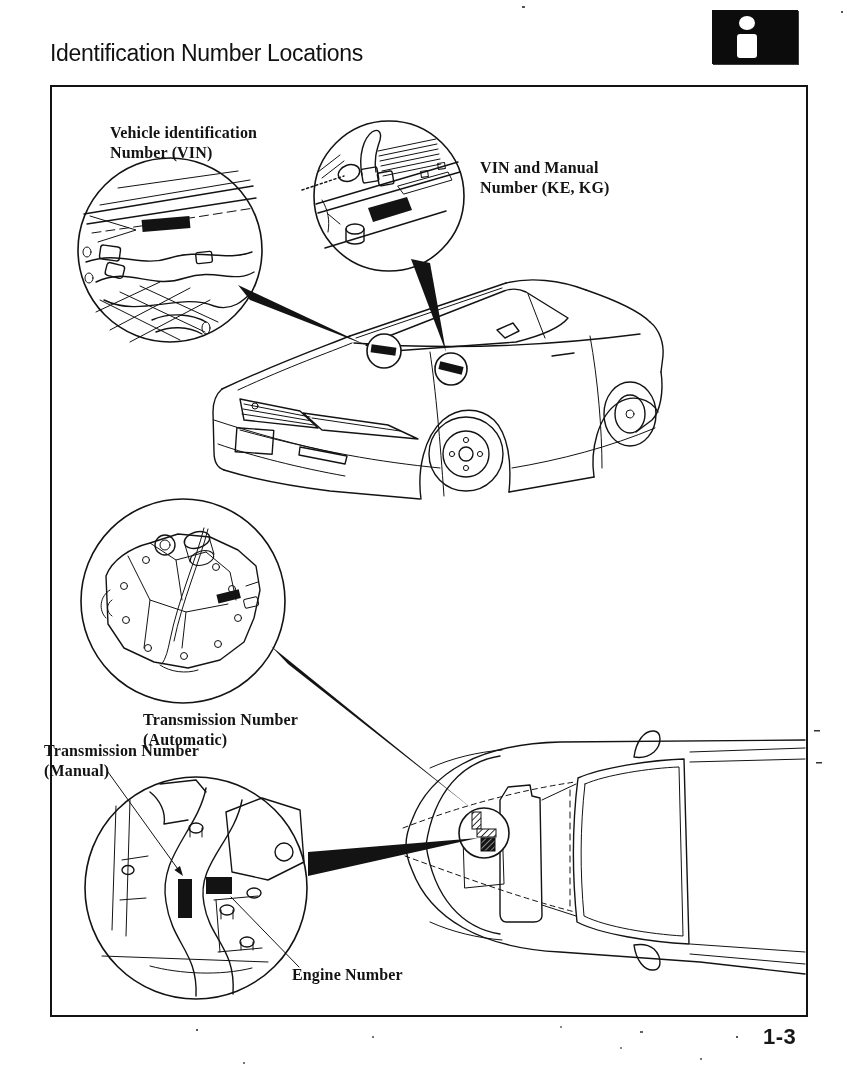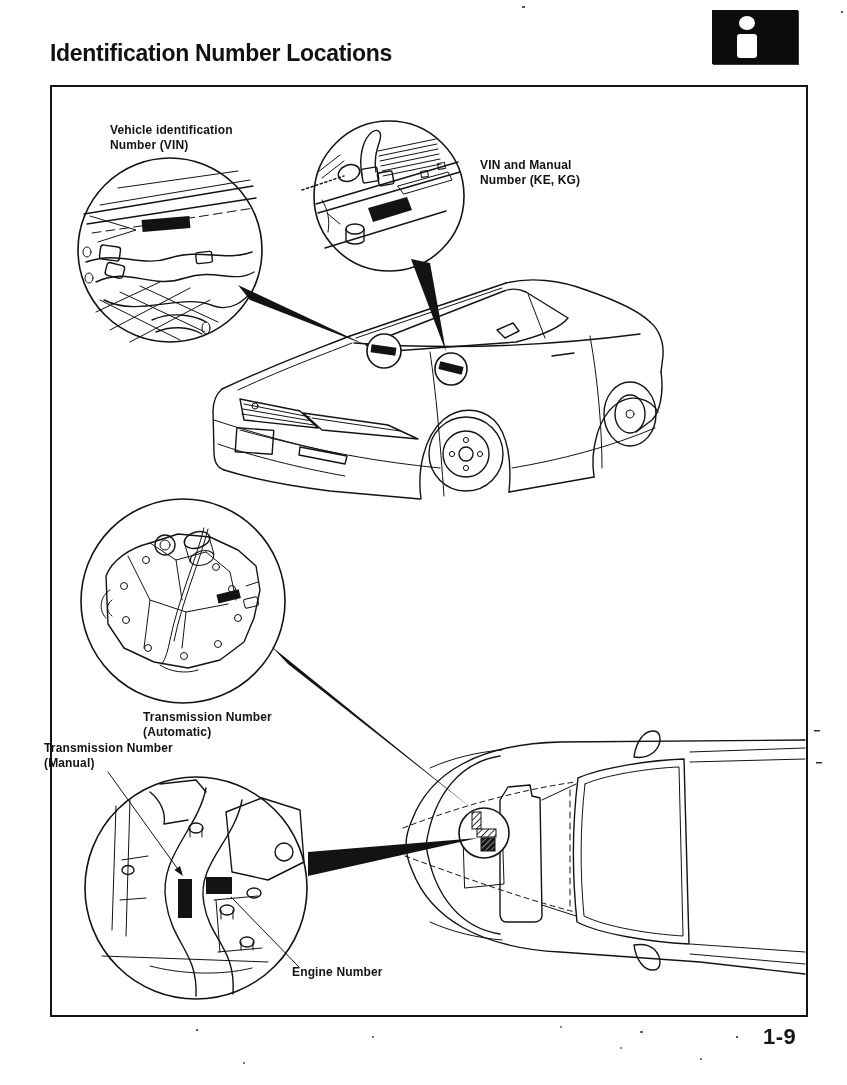--- a/index.html
+++ b/index.html
@@ -3,36 +3,36 @@
 <meta charset="utf-8">
 <style>
   html,body{margin:0;padding:0;}
   body{
     width:847px;height:1085px;position:relative;overflow:hidden;
     background:#ffffff;color:#131313;
     font-family:"Liberation Sans","DejaVu Sans",sans-serif;
   }
   .page-title{
     position:absolute;left:50px;top:40px;margin:0;
-    font-size:23px;font-weight:bold;letter-spacing:-0.3px;color:#111;
+    font-size:23px;font-weight:normal;letter-spacing:-0.3px;color:#111;
   }
   .info-box{
     position:absolute;left:712px;top:10px;width:86px;height:54px;
     background:#0c0c0c;box-shadow:1px 1px 0 #3a3a3a;
   }
   .info-dot{position:absolute;left:27px;top:6px;width:16px;height:14px;background:#fff;border-radius:50%;}
   .info-stem{position:absolute;left:25px;top:24px;width:20px;height:24px;background:#fff;border-radius:3px;}
   .figure-box{
     position:absolute;left:50px;top:85px;width:754px;height:928px;
     border:2.5px solid #131313;background:#fff;
   }
   .art{position:absolute;left:0;top:0;}
   .label{
-    position:absolute;font-weight:bold;font-size:12px;line-height:1.28;
-    letter-spacing:0.15px;white-space:pre-line;color:#131313;
+    position:absolute;font-weight:bold;font-size:16px;line-height:1.28;
+    letter-spacing:0.15px;white-space:pre-line;color:#131313;font-family:Liberation Serif, serif;
   }
   .lbl-vin{left:110px;top:123px;}
   .lbl-vin-engine{left:480px;top:158px;}
   .lbl-trans-auto{left:143px;top:710px;}
   .lbl-trans-manual{left:44px;top:741px;}
   .lbl-engine{left:292px;top:965px;}
   .page-number{
     position:absolute;left:763px;top:1024px;
     font-size:22px;font-weight:bold;letter-spacing:0.5px;color:#161616;
   }
@@ -263,13 +263,13 @@
 <div class="label lbl-vin">Vehicle identification
 Number (VIN)</div>
 <div class="label lbl-vin-engine">VIN and Manual
 Number (KE, KG)</div>
 <div class="label lbl-trans-auto">Transmission Number
 (Automatic)</div>
 <div class="label lbl-trans-manual">Transmission Number
 (Manual)</div>
 <div class="label lbl-engine">Engine Number</div>
 
-<div class="page-number">1-9</div>
+<div class="page-number">1-3</div>
 
 </body></html>

